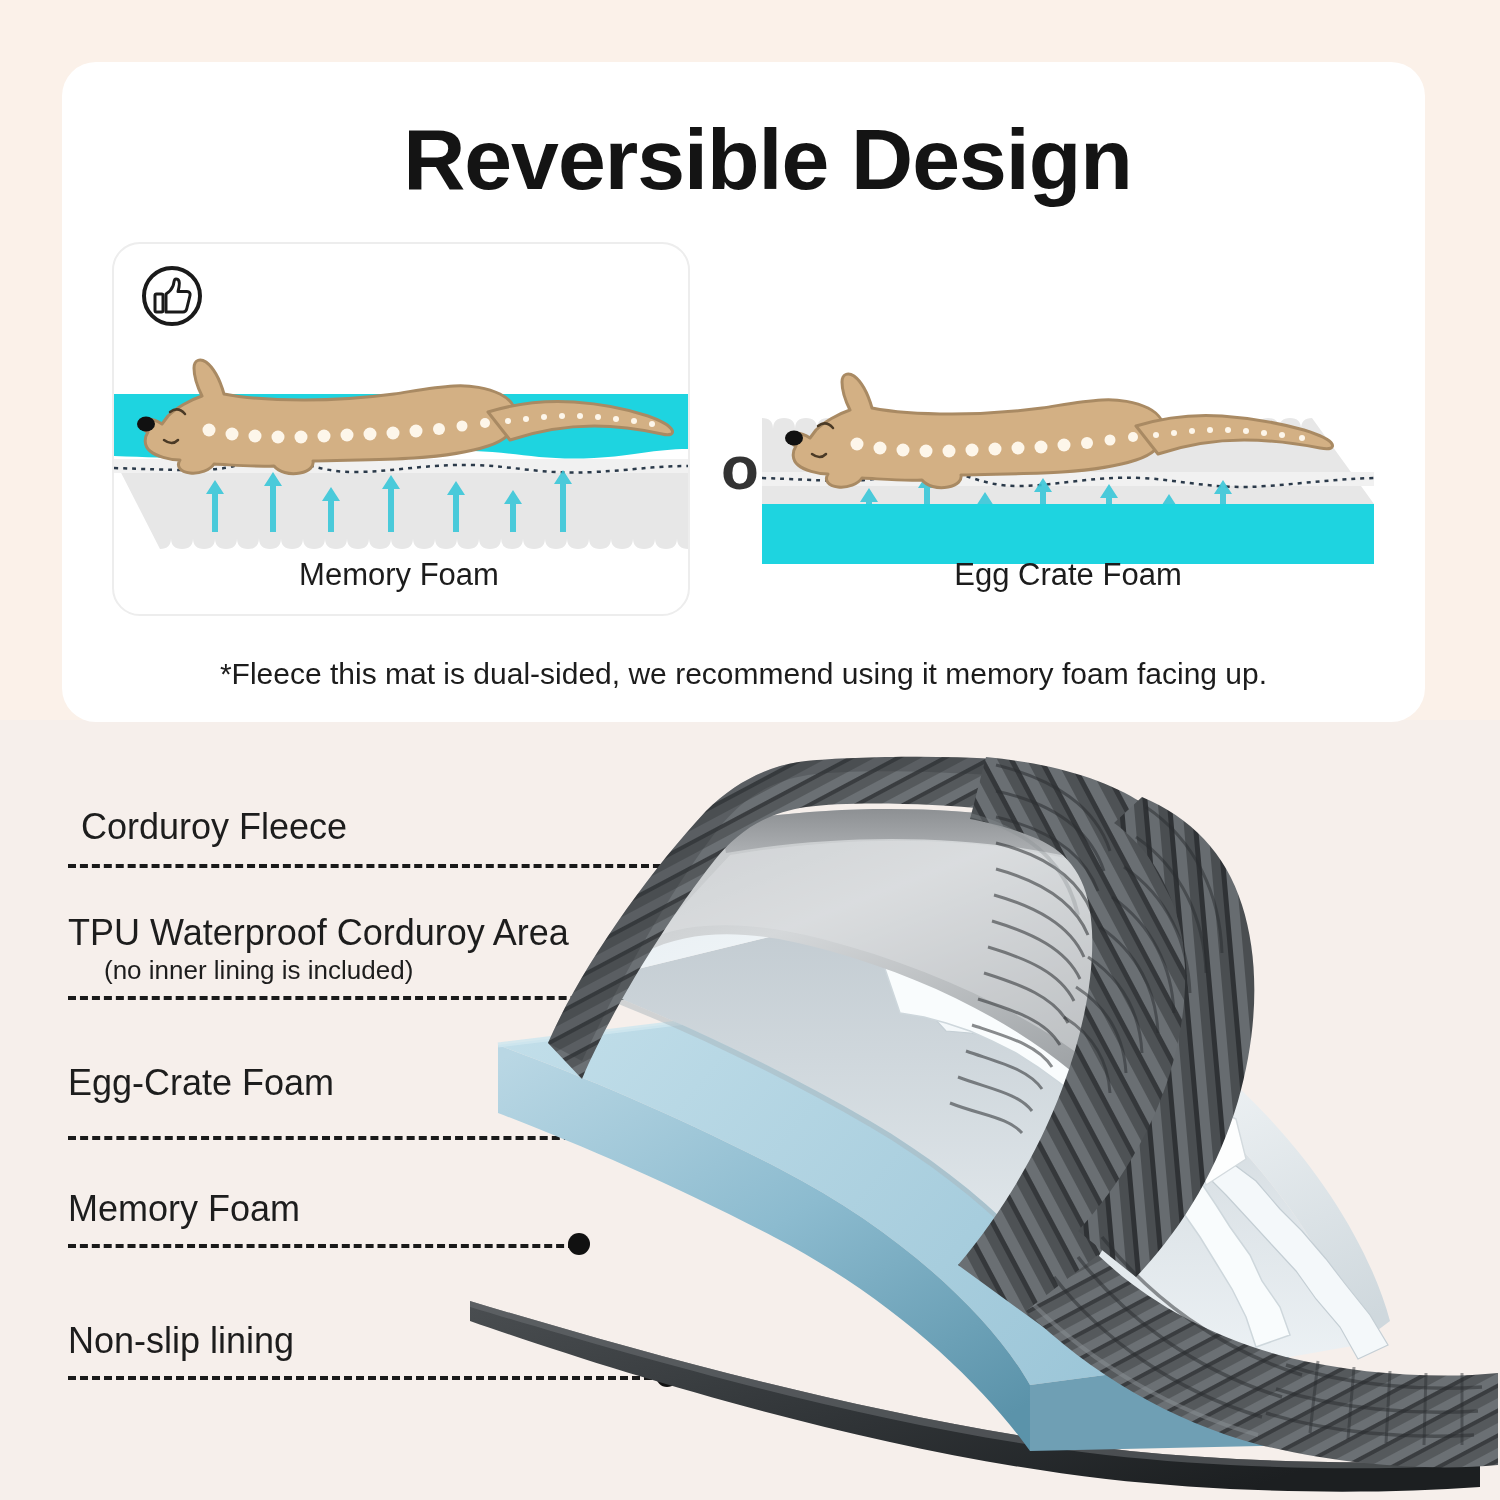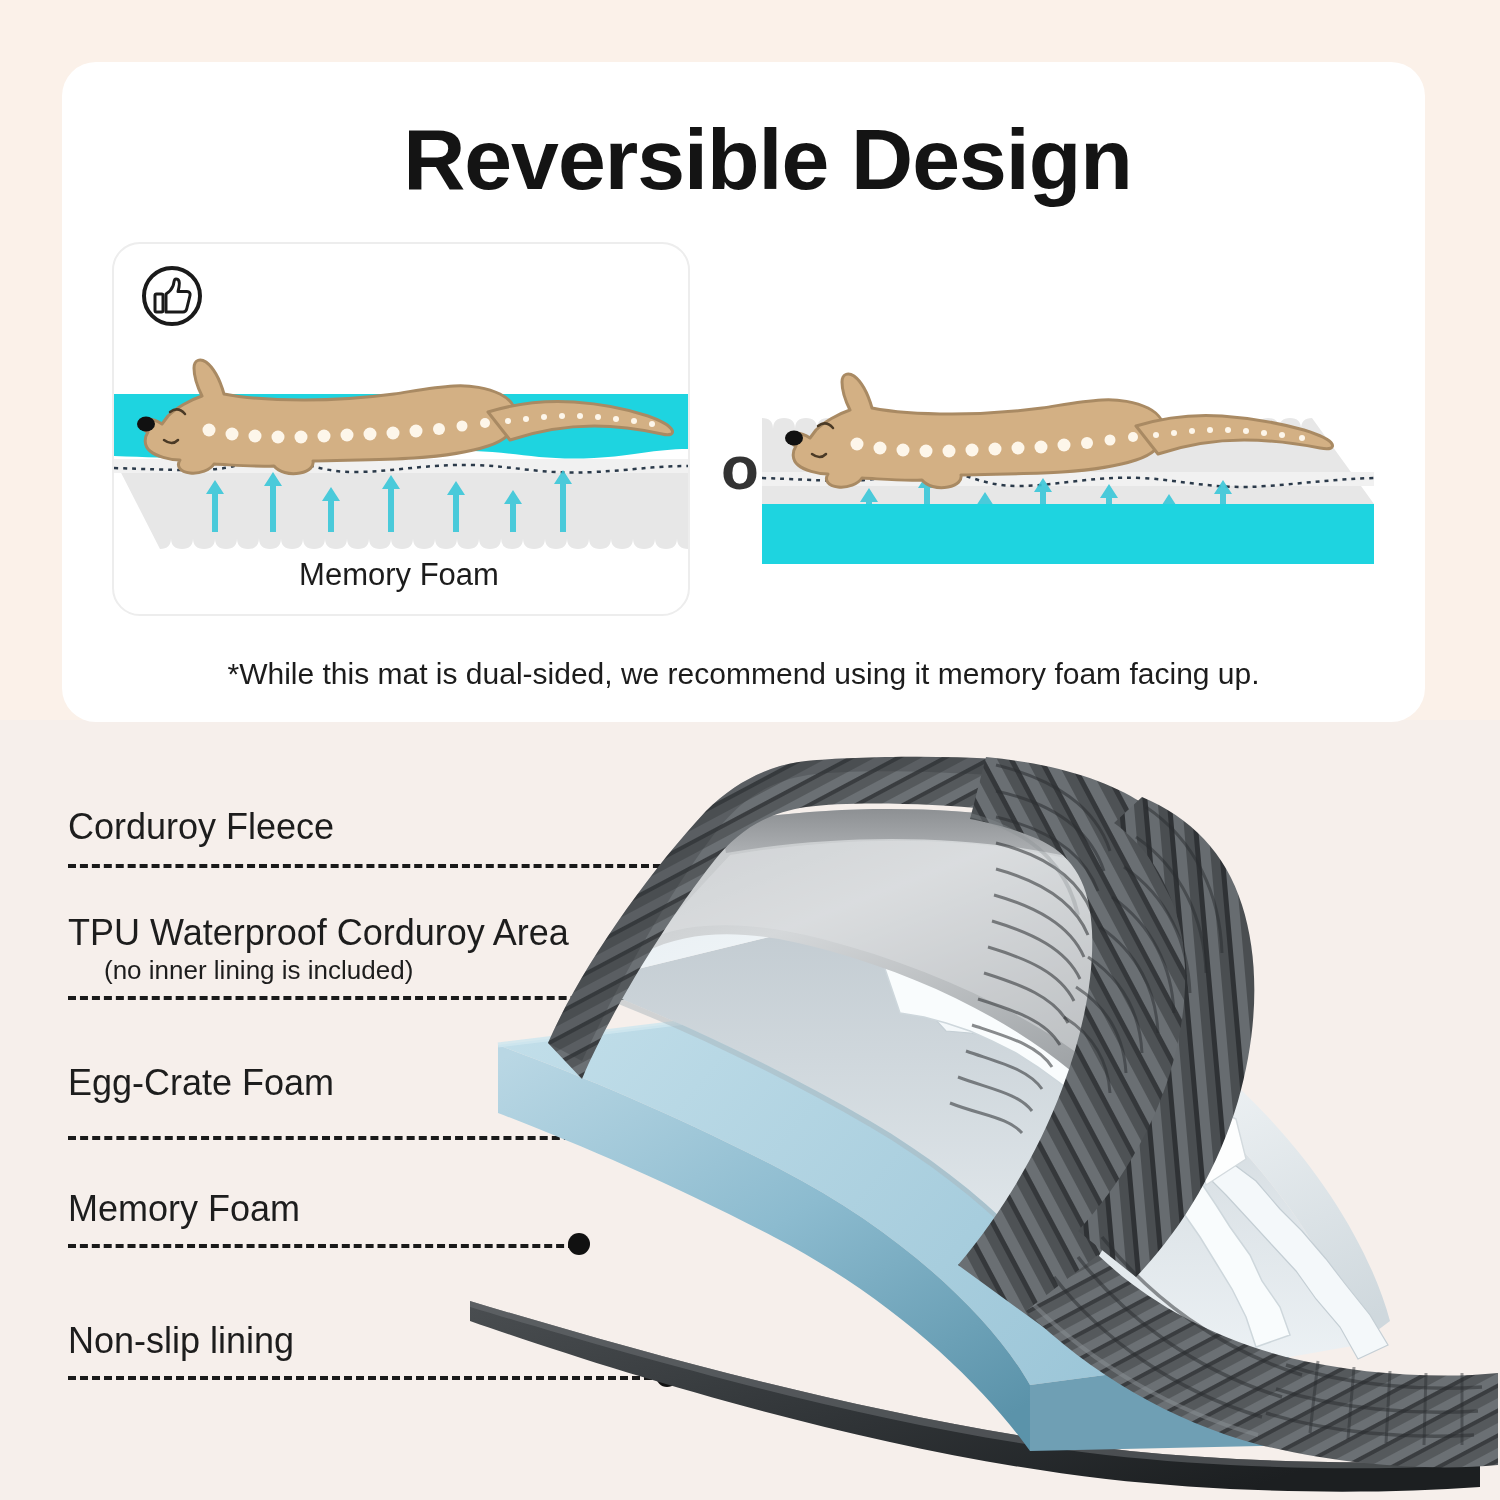--- a/index.html
+++ b/index.html
@@ -299,25 +299,26 @@
           <circle cx="466" cy="188" r="3"></circle>
             <circle cx="484" cy="189" r="3"></circle>
           <circle cx="502" cy="191" r="3"></circle>
             <circle cx="520" cy="193" r="3"></circle>
           <circle cx="540" cy="196" r="3"></circle>
         </g>
       </g>
     </svg>
   </div>
 
-
-  <div class="footnote">*While this mat is dual-sided, we recommend using it memory foam facing up.</div>
+  <div class="cap cap-right">Egg Crate Foam</div>
+
+  <div class="footnote">*Fleece this mat is dual-sided, we recommend using it memory foam facing up.</div>
 </div>
 
-<div class="lbl" style="left:68px;top:806px;">Corduroy Fleece</div>
+<div class="lbl" style="left:81px;top:806px;">Corduroy Fleece</div>
 <div class="leader" style="left:68px;top:864px;width:772px;"></div>
 <div class="leader-dot" style="left:832px;top:853px;"></div>
 
 <div class="lbl" style="left:68px;top:912px;">TPU Waterproof Corduroy Area</div>
 <div class="lbl-sub" style="left:72px;top:955px;">(no inner lining is included)</div>
 <div class="leader" style="left:68px;top:996px;width:726px;"></div>
 <div class="leader-dot" style="left:786px;top:985px;"></div>
 
 <div class="lbl" style="left:68px;top:1062px;">Egg-Crate Foam</div>
 <div class="leader" style="left:68px;top:1136px;width:516px;"></div>

